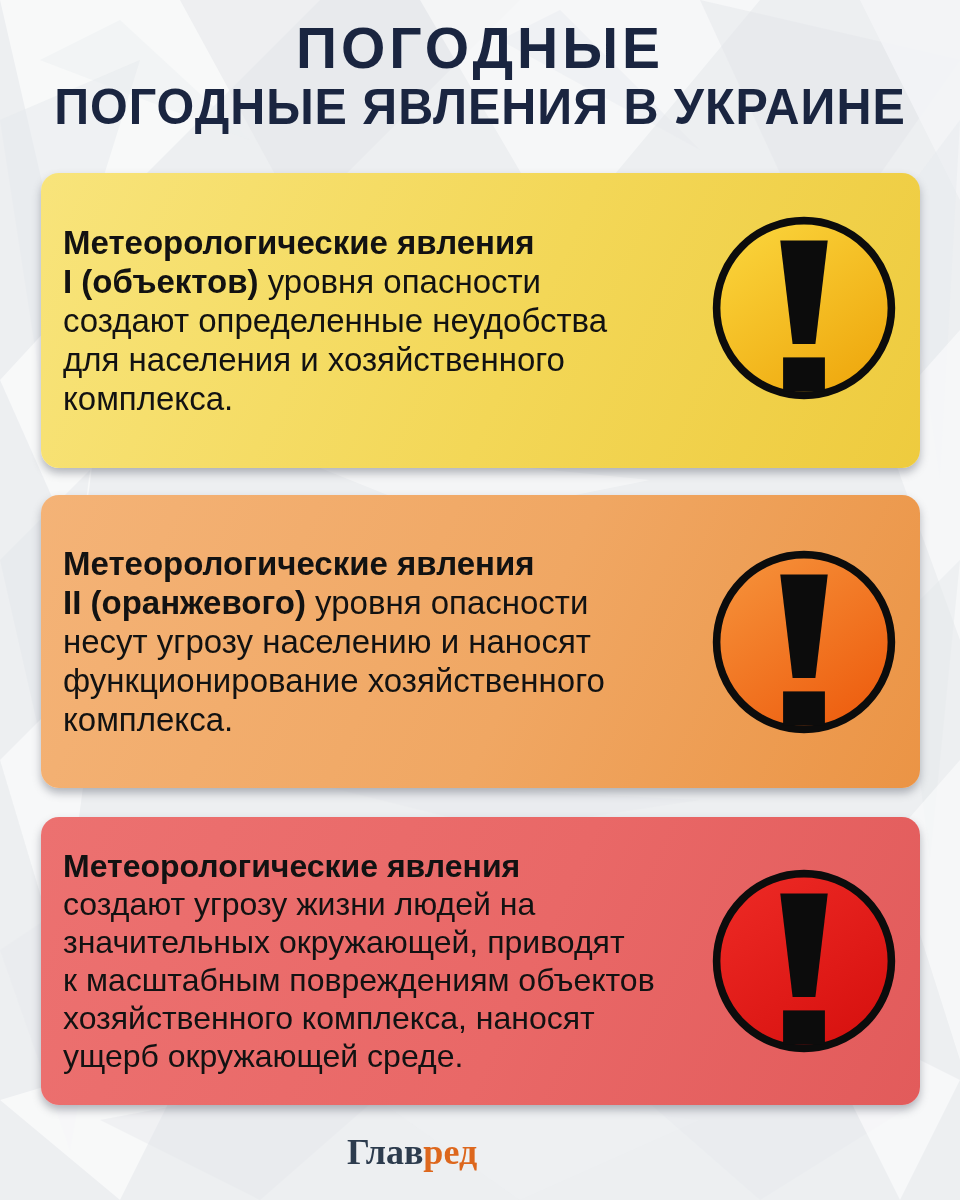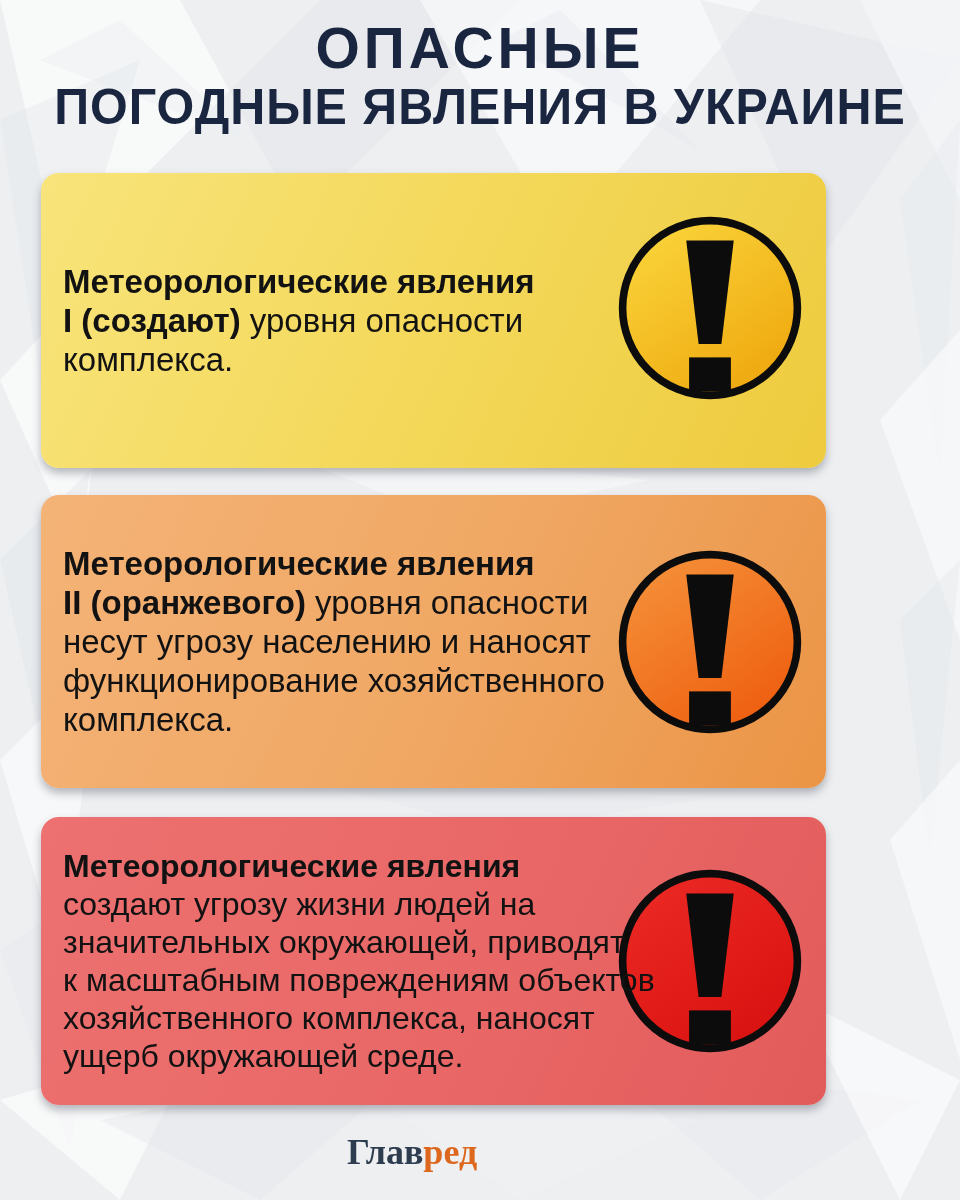--- a/index.html
+++ b/index.html
@@ -13,21 +13,21 @@
   
   .title{
     position:absolute;top:16px;left:0;width:960px;text-align:center;
     color:#1a2540;font-weight:700;z-index:2;
   }
   .title-line1{font-size:57px;line-height:64px;letter-spacing:4px;}
   .title-line2{font-size:50px;line-height:54px;letter-spacing:1px;transform:scaleX(0.97);transform-origin:center;}
 
   
   .card{
-    position:absolute;left:41px;width:785px;border-radius:18px;z-index:2;
+    position:absolute;left:41px;width:879px;border-radius:18px;z-index:2;
     display:flex;align-items:center;
     box-shadow:0 5px 9px rgba(95,100,112,0.45);
   }
   .card--yellow{top:173px;height:295px;background:linear-gradient(115deg,#f8e47b 0%,#f3d757 55%,#eecb3e 100%);}
   .card--orange{top:495px;height:293px;background:linear-gradient(115deg,#f4b377 0%,#f0a763 55%,#eb9445 100%);}
   .card--red   {top:817px;height:288px;background:linear-gradient(115deg,#ec7170 0%,#e96867 55%,#e25b5b 100%);}
 
   .card-text{padding-left:22px;color:#121212;position:relative;z-index:1;}
   .card--yellow .card-text,.card--orange .card-text{font-size:33px;line-height:39px;}
   .card--red .card-text{font-size:32px;line-height:38px;}
@@ -71,28 +71,30 @@
     <polygon points="300,780 700,800 500,830" fill="#e5e8ec" fill-opacity="0.35"></polygon>
     <polygon points="0,1100 200,1040 120,1200" fill="#ffffff" fill-opacity="0.6"></polygon>
     <polygon points="100,1120 420,1060 260,1200" fill="#e4e7eb" fill-opacity="0.4"></polygon>
     <polygon points="350,1080 700,1120 520,1200" fill="#eef0f3" fill-opacity="0.6"></polygon>
     <polygon points="600,1060 920,1100 760,1200" fill="#e6e9ed" fill-opacity="0.45"></polygon>
     <polygon points="800,1000 960,1080 900,1200" fill="#ffffff" fill-opacity="0.55"></polygon>
   </g>
 </svg>
 
 <header class="title">
-  <div class="title-line1">ОПАСНЫЕ</div>
+  <div class="title-line1">ПОГОДНЫЕ</div>
   <div class="title-line2">ПОГОДНЫЕ ЯВЛЕНИЯ В УКРАИНЕ</div>
 </header>
 
 <section class="card card--yellow">
   <div class="card-text">
     <div class="line b">Метеорологические явления</div>
-    <div class="line"><span class="b">I (создают)</span><span> уровня опасности</span></div>
+    <div class="line"><span class="b">I (объектов)</span><span> уровня опасности</span></div>
+    <div class="line">создают определенные неудобства</div>
+    <div class="line">для населения и хозяйственного</div>
     <div class="line">комплекса.</div>
   </div>
   <svg class="icon" viewBox="0 0 100 100">
     <defs>
       <linearGradient id="gradY" x1="0" y1="0" x2="0.7" y2="1">
         <stop offset="0" stop-color="#fbd83f"></stop>
           <stop offset="1" stop-color="#efa90f"></stop>
       </linearGradient>
     </defs>
     <circle cx="50" cy="50" r="46" fill="url(#gradY)" stroke="#0c0c0c" stroke-width="4"></circle>

